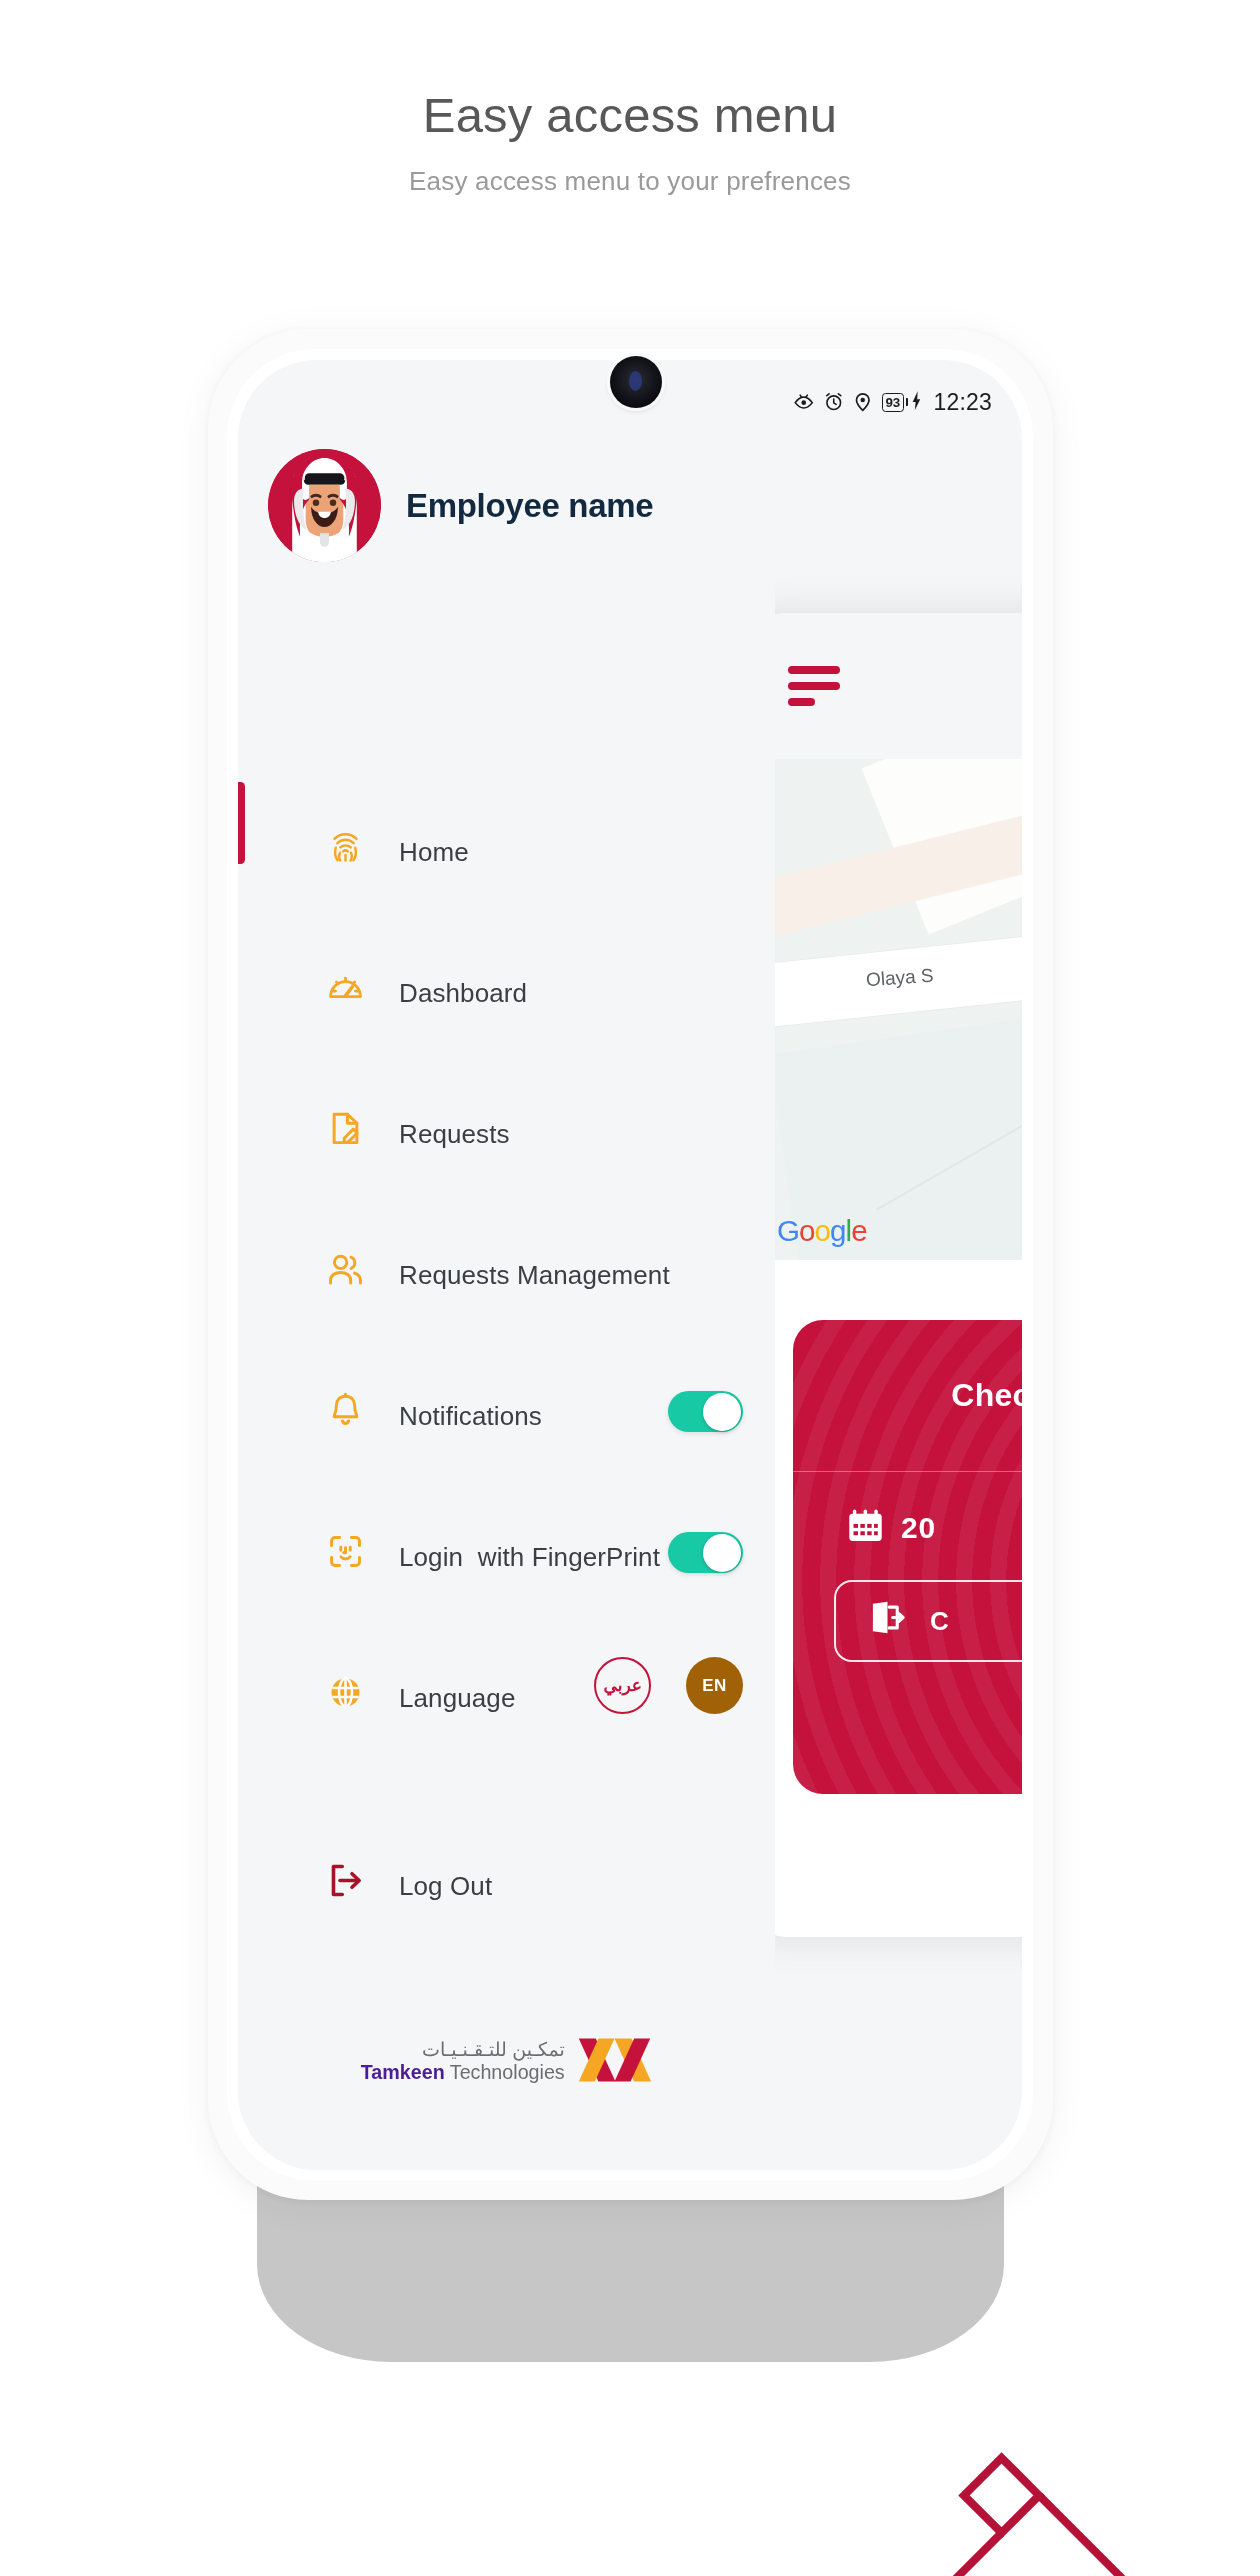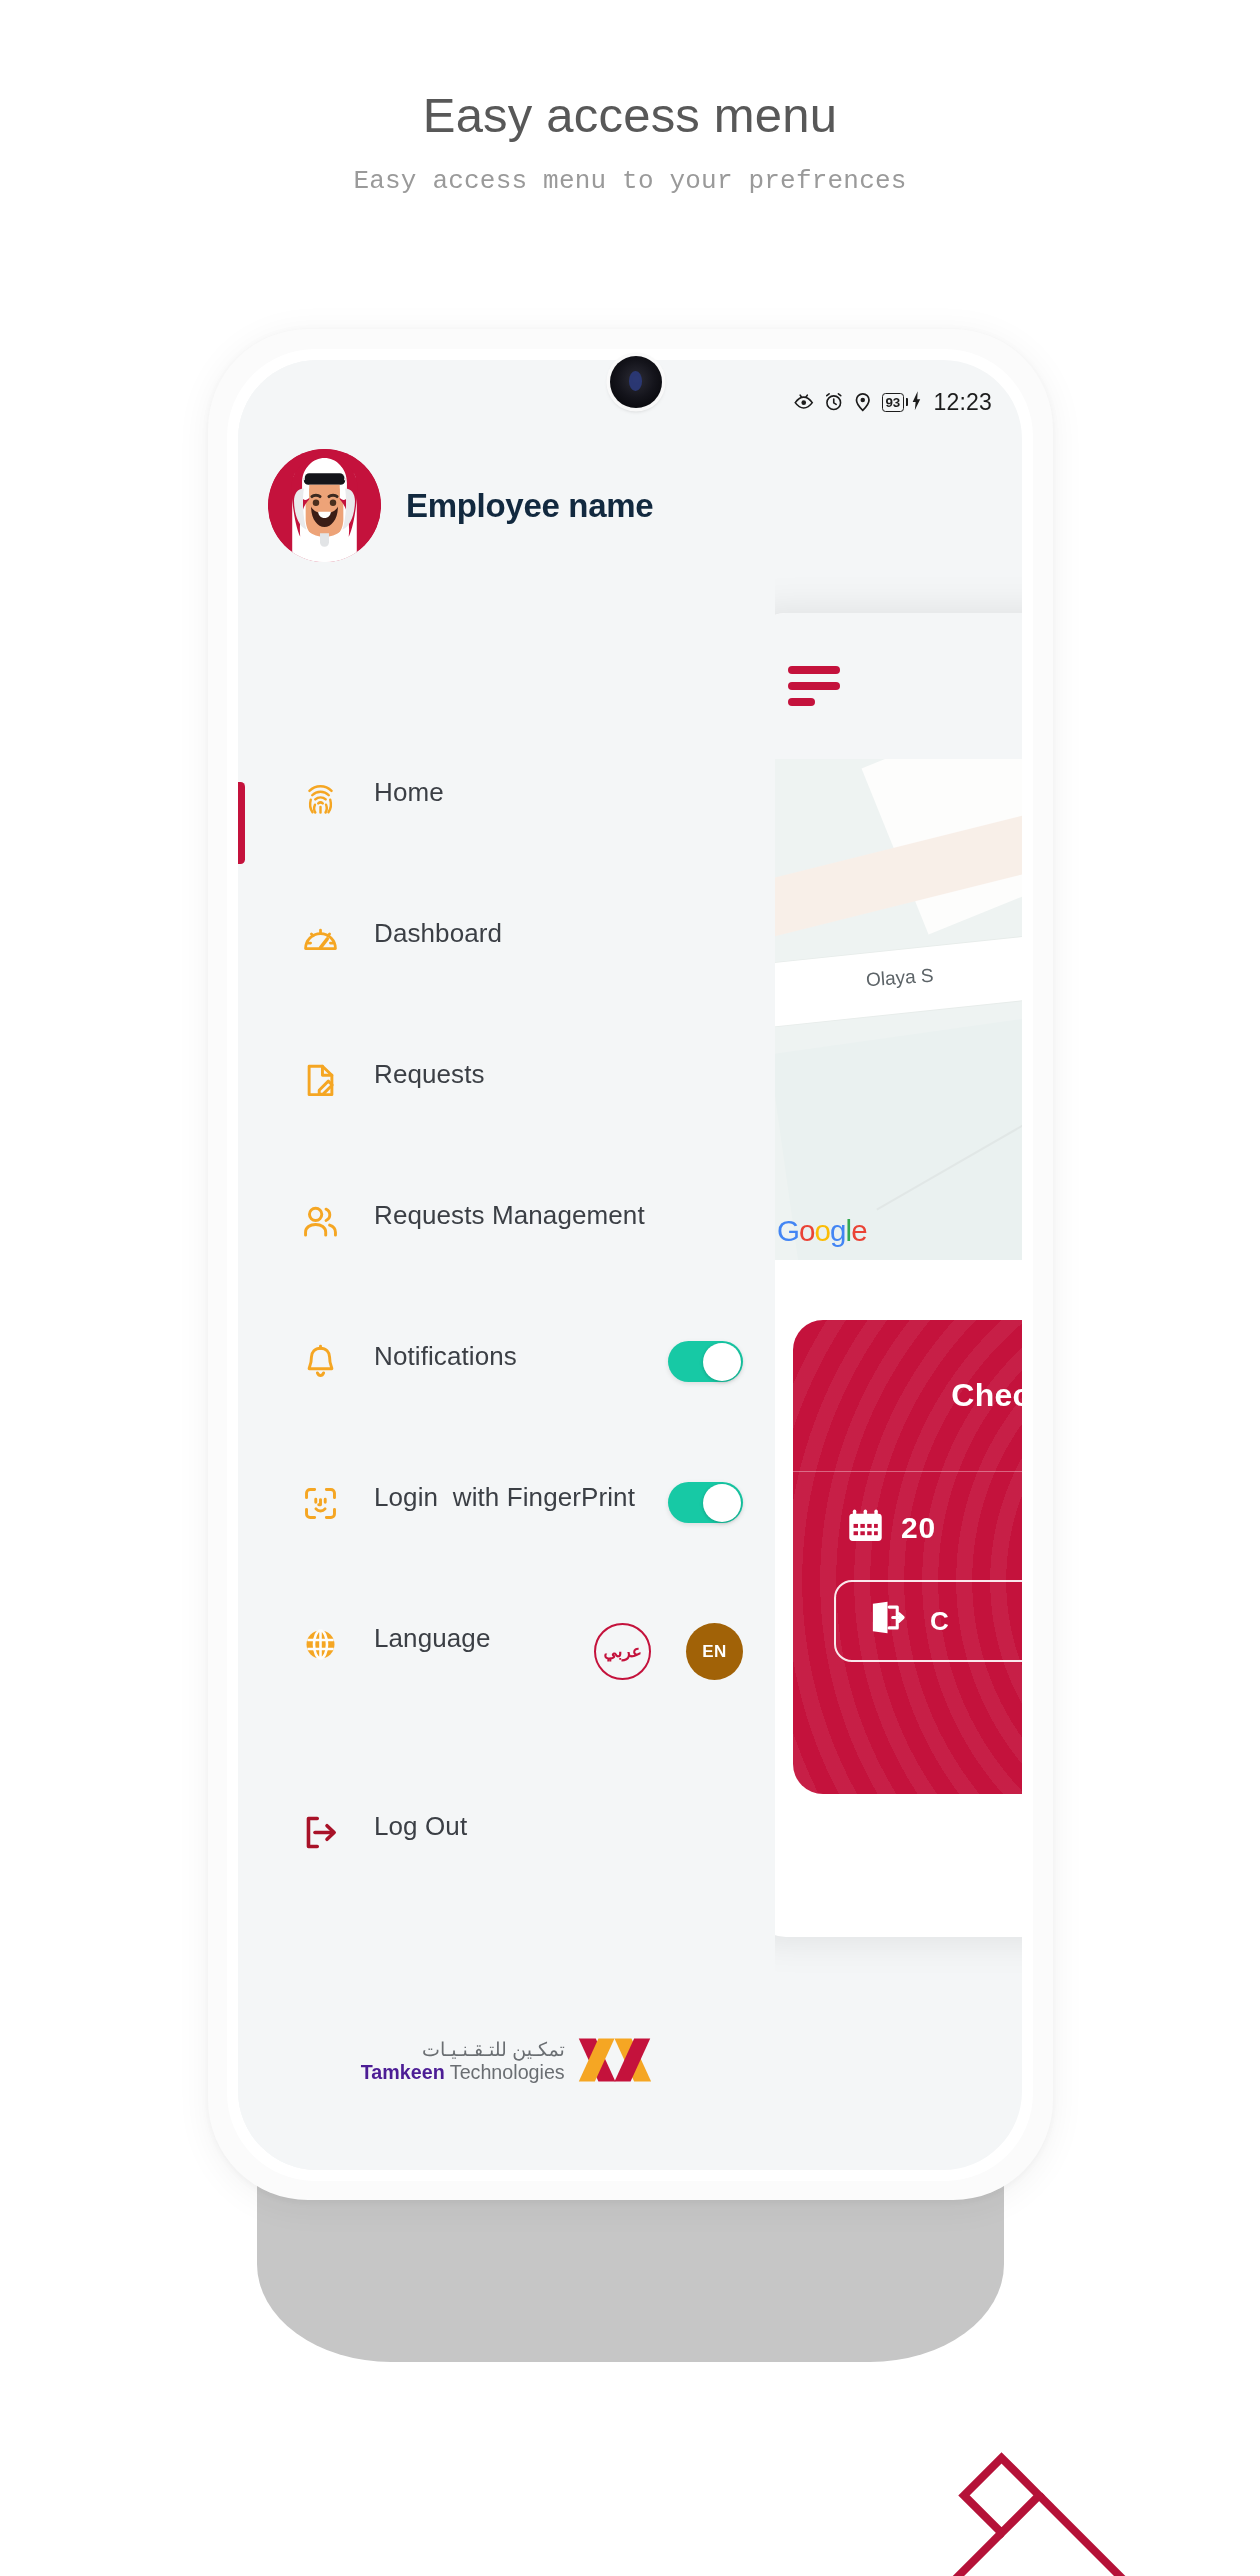--- a/index.html
+++ b/index.html
@@ -33,21 +33,20 @@
     color: #585858;
     letter-spacing: 0.2px;
     line-height: 1.1;
   }
   .header-sub {
     margin-top: 23px;
     font-size: 26px;
     font-weight: 400;
     color: #9a9a9a;
     letter-spacing: 0.2px;
-    font-family: Liberation Mono, monospace;
   }
 
   
   .phone-shadow {
     position: absolute;
     left: 257px;
     top: 2156px;
     width: 747px;
     height: 206px;
     background: #c6c6c6;
@@ -204,22 +203,22 @@
     letter-spacing: -0.3px;
     white-space: nowrap;
   }
 
   
   .menu { position: absolute; left: 0; top: 417px; width: 537px; }
   .menu-item {
     position: relative;
     height: 91px;
     display: flex;
-    align-items: flex-start;
-    padding-left: 61px;
+    align-items: flex-end;
+    padding-left: 86px;
   }
   .menu-item.spaced { margin-top: 50px; }
   .menu-item .active-bar {
     position: absolute;
     left: 0; top: 4.5px;
     width: 7.2px; height: 82px;
     background: #c4123c;
     border-radius: 0 4.5px 4.5px 0;
   }
   .mi-icon {

